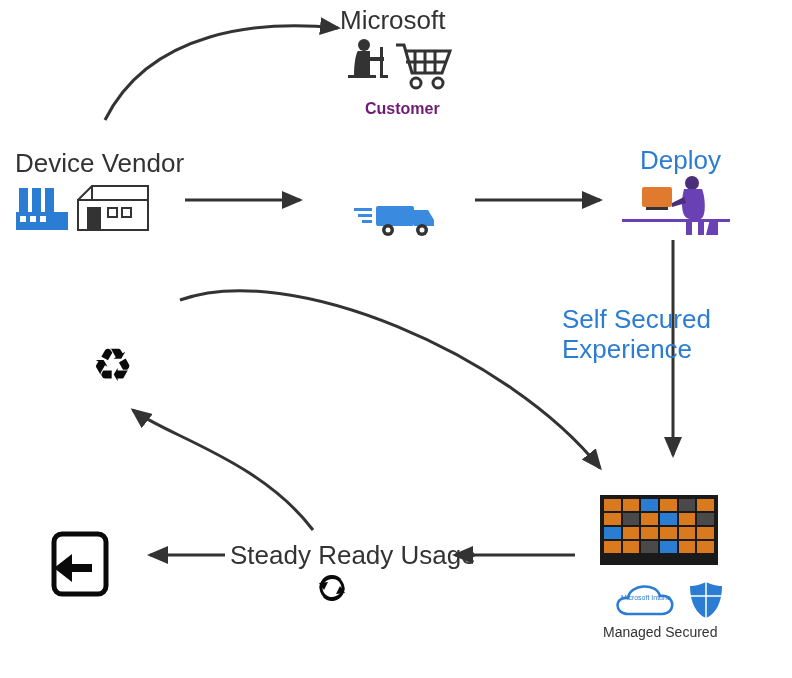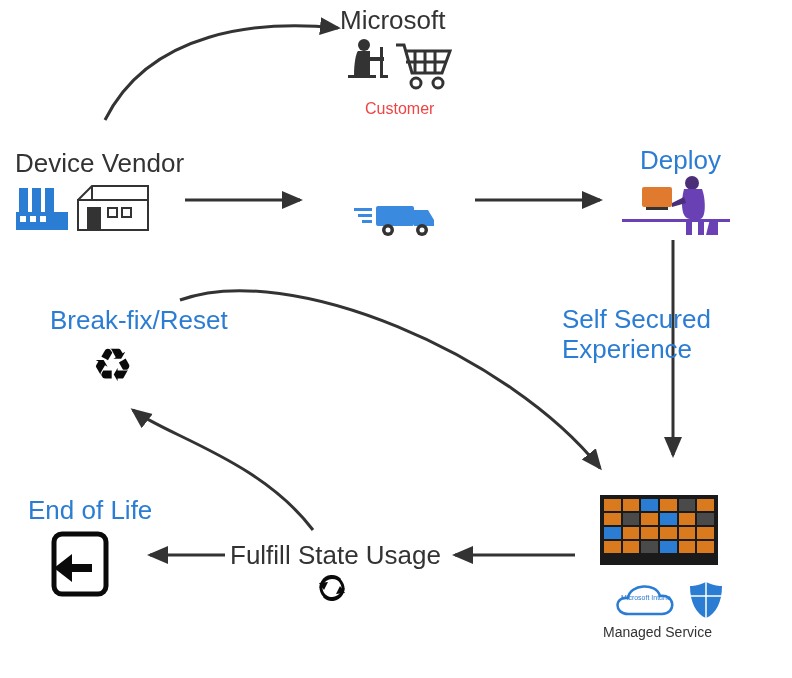--- a/index.html
+++ b/index.html
@@ -1,20 +1,20 @@
 <!DOCTYPE html>
 <html><head>
 <meta charset="utf-8">
 <style>
   html,body{margin:0;padding:0;background:#fff;}
   .stage{position:relative;width:792px;height:678px;font-family:"Segoe UI Light","Segoe UI",Arial,sans-serif;color:#333;}
   .label{position:absolute;white-space:nowrap;font-weight:300;}
   .title{font-size:26px;color:#333;}
   .title.blue{color:#2b7cd3;}
-  .sub{font-size:16px;color:#ef4444;}
+  .sub{font-size:16px;color:#701a75;font-weight:bold;}
   .micro{font-size:14px;color:#333;}
   svg.overlay{position:absolute;left:0;top:0;}
   .start-tile{position:absolute;width:118px;height:70px;background:#1a1a1a;padding:4px;box-sizing:border-box;}
   .start-tile .grid{display:grid;grid-template-columns:repeat(6,1fr);grid-auto-rows:12px;gap:2px;width:100%;}
   .start-tile .t{background:#d97a1e;}
   .start-tile .t.b{background:#2b7cd3;}
   .start-tile .t.g{background:#4a4a4a;}
   .recycle{position:absolute;font-size:46px;color:#0a0a0a;}
 </style>
 </head>
@@ -150,34 +150,32 @@
 
 <svg class="overlay" style="left:608px;top:580px;" width="72" height="44">
   <path d="M20,34 C6,34 6,16 20,18 C22,4 48,2 52,16 C68,14 68,34 54,34 Z" fill="none" stroke="#2b7cd3" stroke-width="2.5"></path>
 </svg>
 <span class="label" style="left:621px;top:594px;font-size:7px;color:#2b7cd3;">Microsoft Intune</span>
 
 <svg class="overlay" style="left:688px;top:580px;" width="36" height="40">
   <path d="M18,2 C26,6 32,6 34,6 C34,22 28,34 18,38 C8,34 2,22 2,6 C4,6 10,6 18,2 Z" fill="#2b7cd3"></path>
   <path d="M18,2 L18,38 M2,16 L34,16" stroke="#fff" stroke-width="1.5"></path>
 </svg>
-<span class="label micro" style="left:603px;top:624px;">Managed Service</span>
+<span class="label micro" style="left:603px;top:624px;">Managed Secured</span>
 
-<span class="label title" style="left:230px;top:540px;">Fulfill State Usage</span>
+<span class="label title" style="left:230px;top:540px;">Steady Ready Usage</span>
 <svg class="overlay" style="left:316px;top:572px;" width="32" height="32">
   <g fill="none" stroke="#0a0a0a" stroke-width="3">
     <path d="M5,16 A11,11 0 1 1 8,24"></path>
     <path d="M27,16 A11,11 0 1 1 24,8"></path>
   </g>
   <path d="M3,11 L8,18 L12,10 Z" fill="#0a0a0a"></path>
   <path d="M29,21 L24,14 L20,22 Z" fill="#0a0a0a"></path>
 </svg>
 
-<span class="label title blue" style="left:50px;top:305px;">Break-fix/Reset</span>
 <span class="recycle" style="left:92px;top:338px;">♻</span>
 
-<span class="label title blue" style="left:28px;top:495px;">End of Life</span>
 <svg class="overlay" style="left:48px;top:528px;" width="64" height="72">
   <rect x="6" y="6" width="52" height="60" rx="8" fill="none" stroke="#0a0a0a" stroke-width="5"></rect>
   <path d="M44,36 L24,36 L24,26 L6,40 L24,54 L24,44 L44,44 Z" fill="#0a0a0a"></path>
 </svg>
 
 </div>
 
 </body></html>

